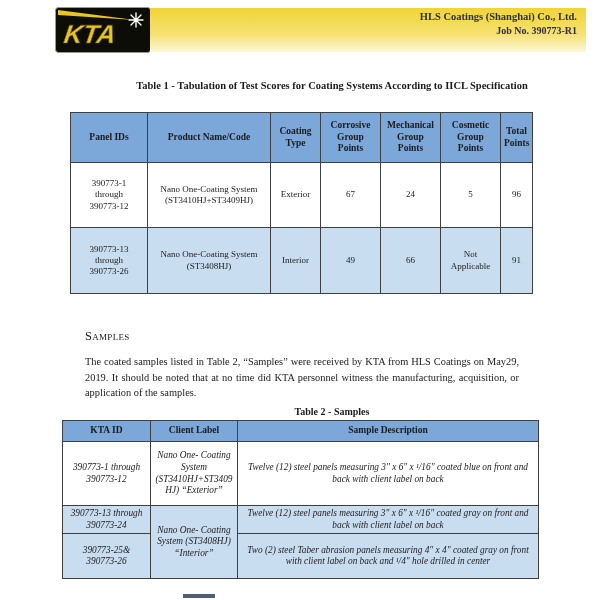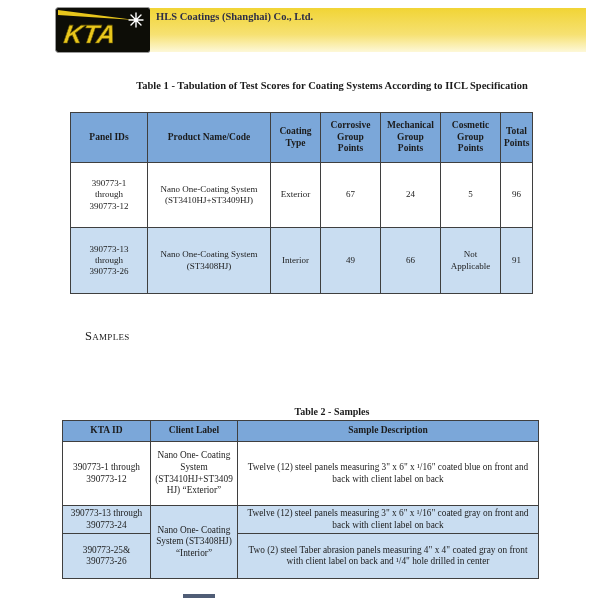--- a/index.html
+++ b/index.html
@@ -10,21 +10,21 @@
   }
   .page { position:absolute; inset:0; background:#fff; }
 
   
   .logo-box { position:absolute; left:55px; top:7px; width:96px; height:46px; }
   .band {
     position:absolute; left:150px; top:8px; width:436px; height:44px;
     background:linear-gradient(180deg, var(--band_yellow_top,#f1d435) 0%, #f6e172 60%, var(--band_yellow_bottom,#fdf8d8) 100%);
   }
   .band-text {
-    position:absolute; right:9px; top:2px; left:6px; 
+    position:absolute; right:9px; top:2px; left:6px; text-align:right;
     color:var(--header_text,#2e2e45); font-weight:bold;
   }
   .band-line1 { font-size:10.5px; line-height:14px; }
   .band-line2 { font-size:10px;  line-height:14px; }
   .band-line3 { font-size:10px;  line-height:14px; }
 
   
   table { border-collapse:collapse; table-layout:fixed; }
   th, td {
     border:1px solid var(--table_border,#3f3f3f);
@@ -47,21 +47,21 @@
     position:absolute; left:85px; top:329px;
     font-variant:small-caps; font-weight:normal; font-size:12.5px; letter-spacing:.3px;
   }
   .samples-paragraph {
     position:absolute; left:85px; top:354px; width:434px;
     font-size:10.4px; line-height:1.5; text-align:justify;
   }
 
   .t2-title { top:406px; font-size:10px; }
   .t2 { position:absolute; left:62px; top:420px; width:476px; }
-  .t2 td { font-size:9.3px; }
+  .t2 td { font-size:9.3px;font-style:italic; }
   .t2 th { font-size:9.5px; }
 
   .page-marker {
     position:absolute; left:183px; top:594px; width:32px; height:4px;
     background:#31415e; opacity:.85;
   }
 </style>
 </head>
 <body>
 
@@ -78,20 +78,21 @@
         <line x1="76" y1="8" x2="86" y2="18"></line>
         <line x1="86" y1="8" x2="76" y2="18"></line>
       </g>
       <circle cx="81" cy="13" r="2" fill="#ffffff"></circle>
     </svg>
   </div>
 
   <div class="band">
     <div class="band-text">
       <div class="band-line1">HLS Coatings (Shanghai) Co., Ltd.</div>
+      <div class="band-line3">Job No. 390773-R1</div>
     </div>
   </div>
 
   <div class="t1-title">Table 1 - Tabulation of Test Scores for Coating Systems According to IICL Specification</div>
 
   <table class="t1">
     <colgroup>
       <col style="width:77px">
         <col style="width:123px">
         <col style="width:50px">
@@ -132,20 +133,21 @@
       <td>49</td>
       <td>66</td>
       <td class="pre">Not
 Applicable</td>
       <td>91</td>
     </tr>
   </tbody>
     </table>
 
   <div class="samples-heading">Samples</div>
+  <div class="samples-paragraph">The coated samples listed in Table 2, “Samples” were received by KTA from HLS Coatings on May29, 2019. It should be noted that at no time did KTA personnel witness the manufacturing, acquisition, or application of the samples.</div>
 
   <div class="t2-title">Table 2 - Samples</div>
 
   <table class="t2">
     <colgroup>
       <col style="width:88px">
         <col style="width:87px">
         <col style="width:301px">
     </colgroup>
     <tbody>

